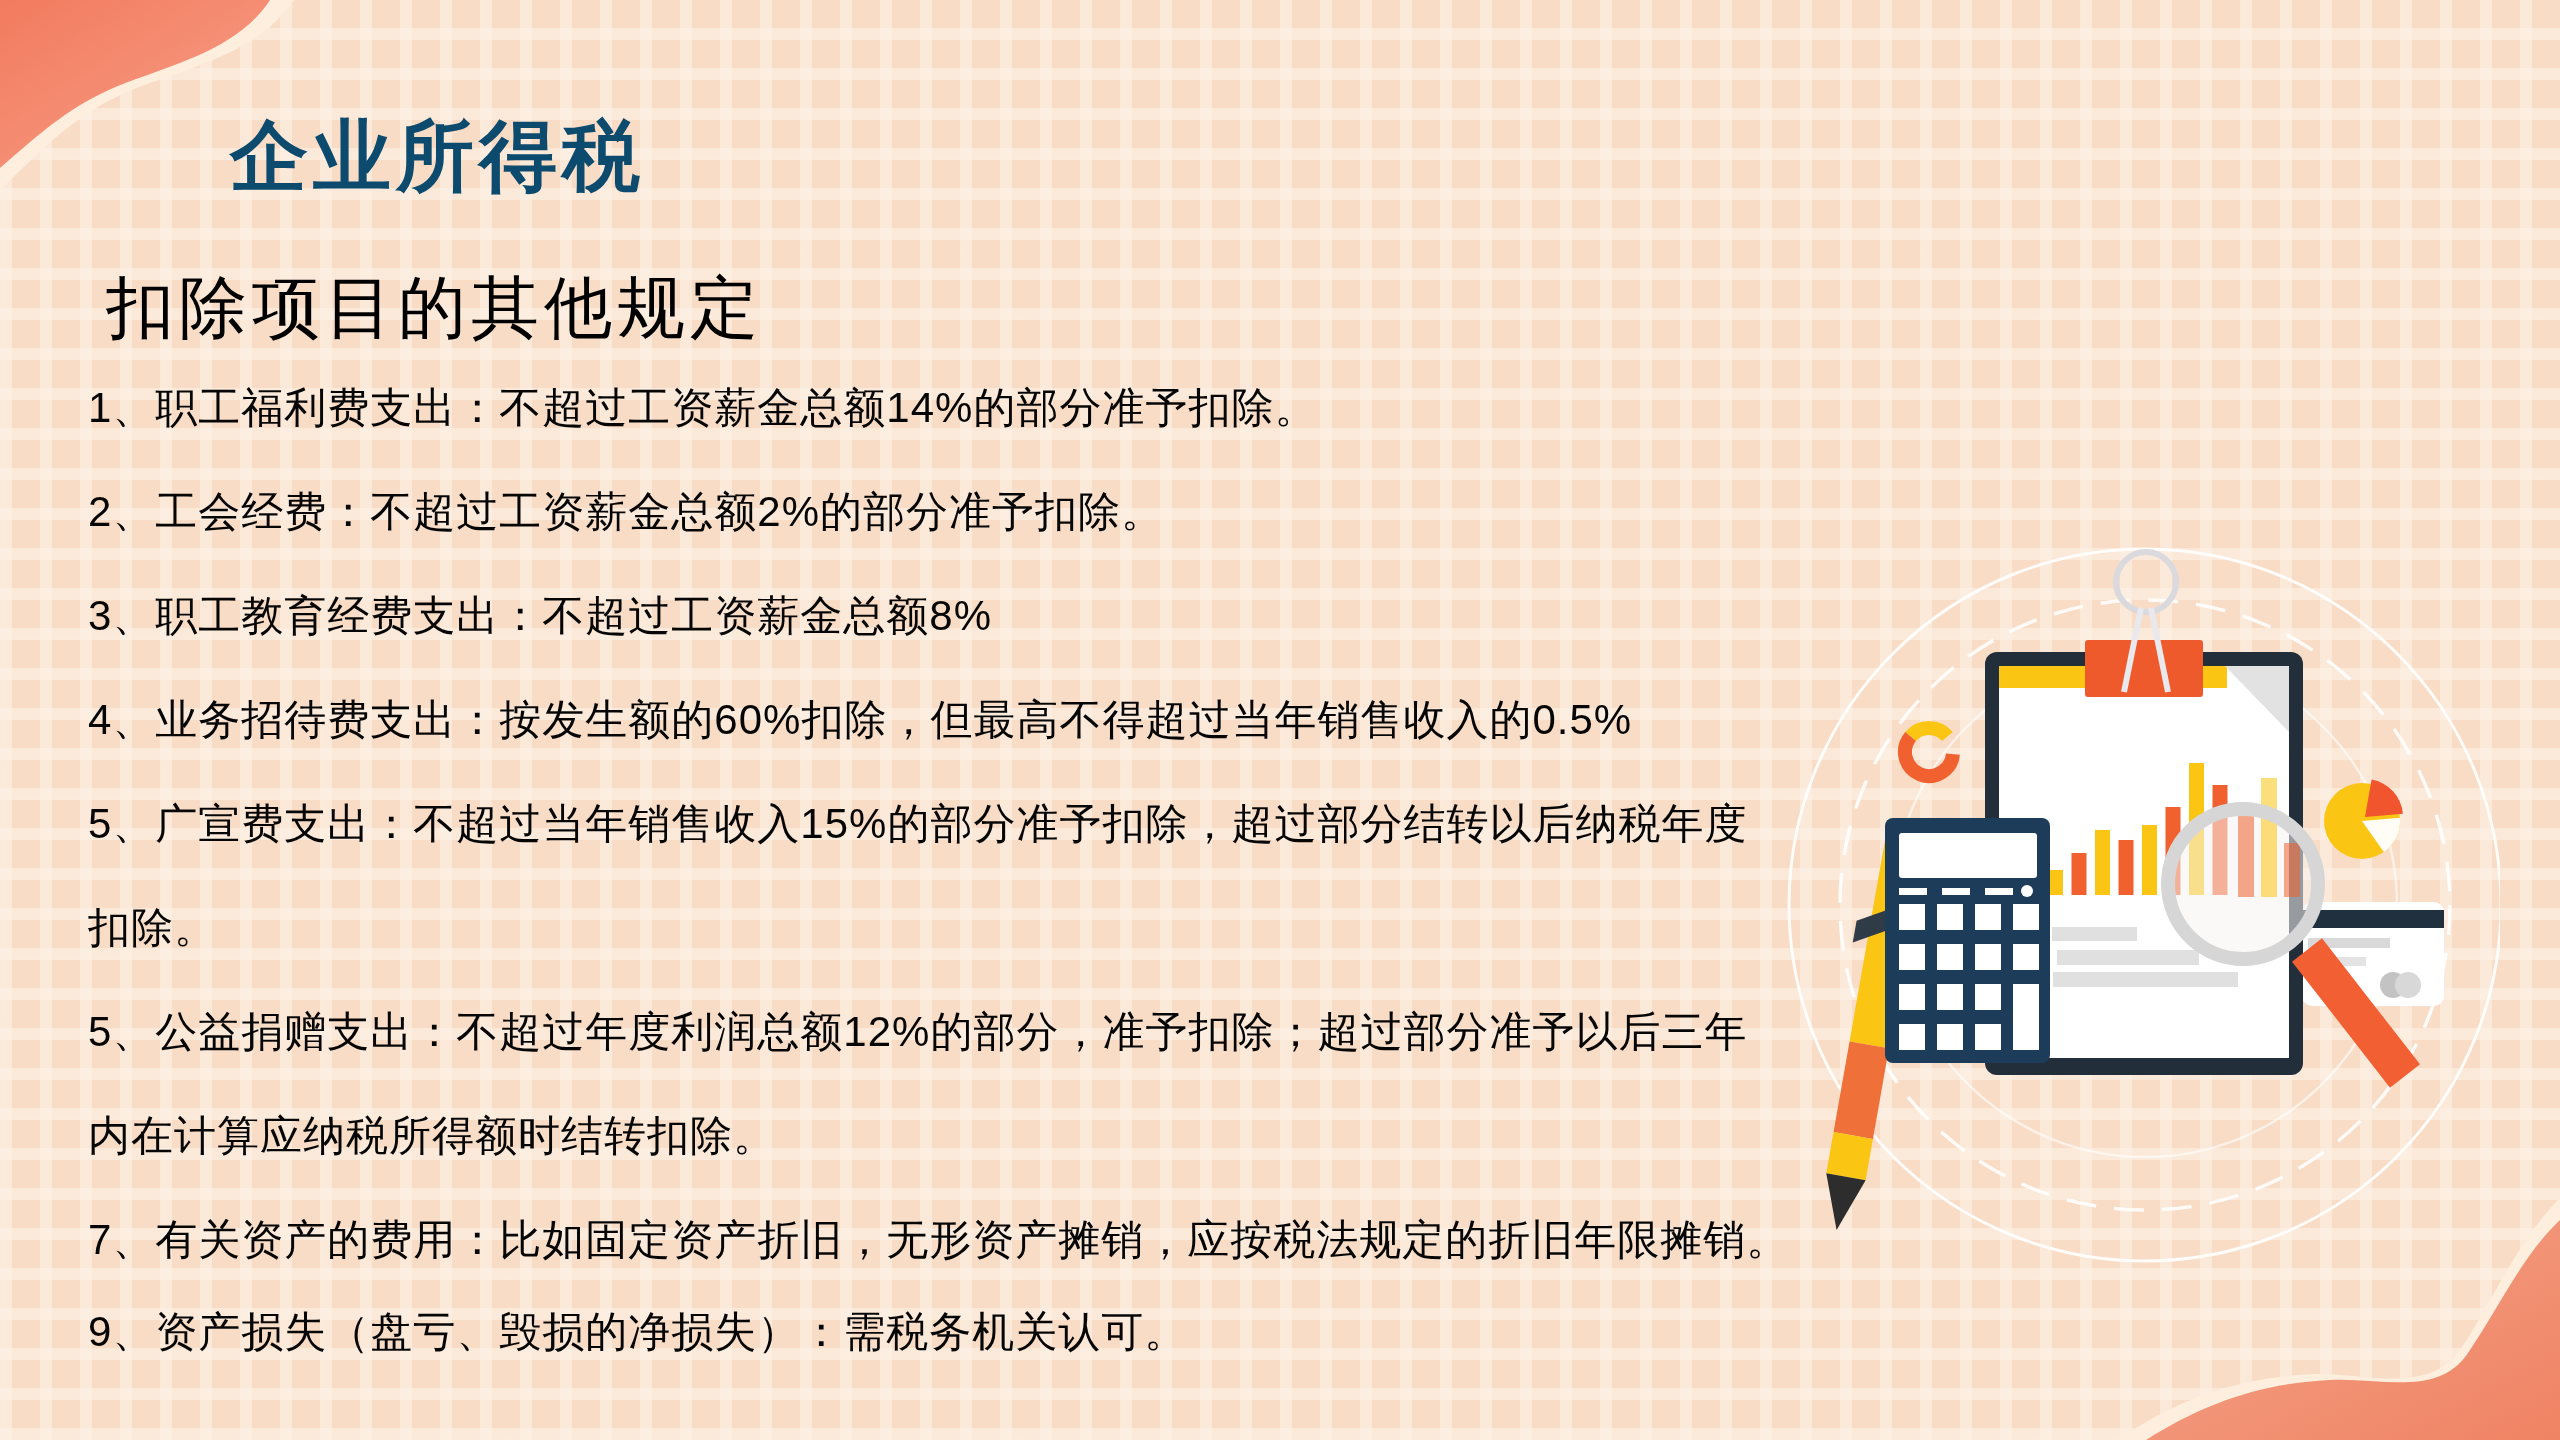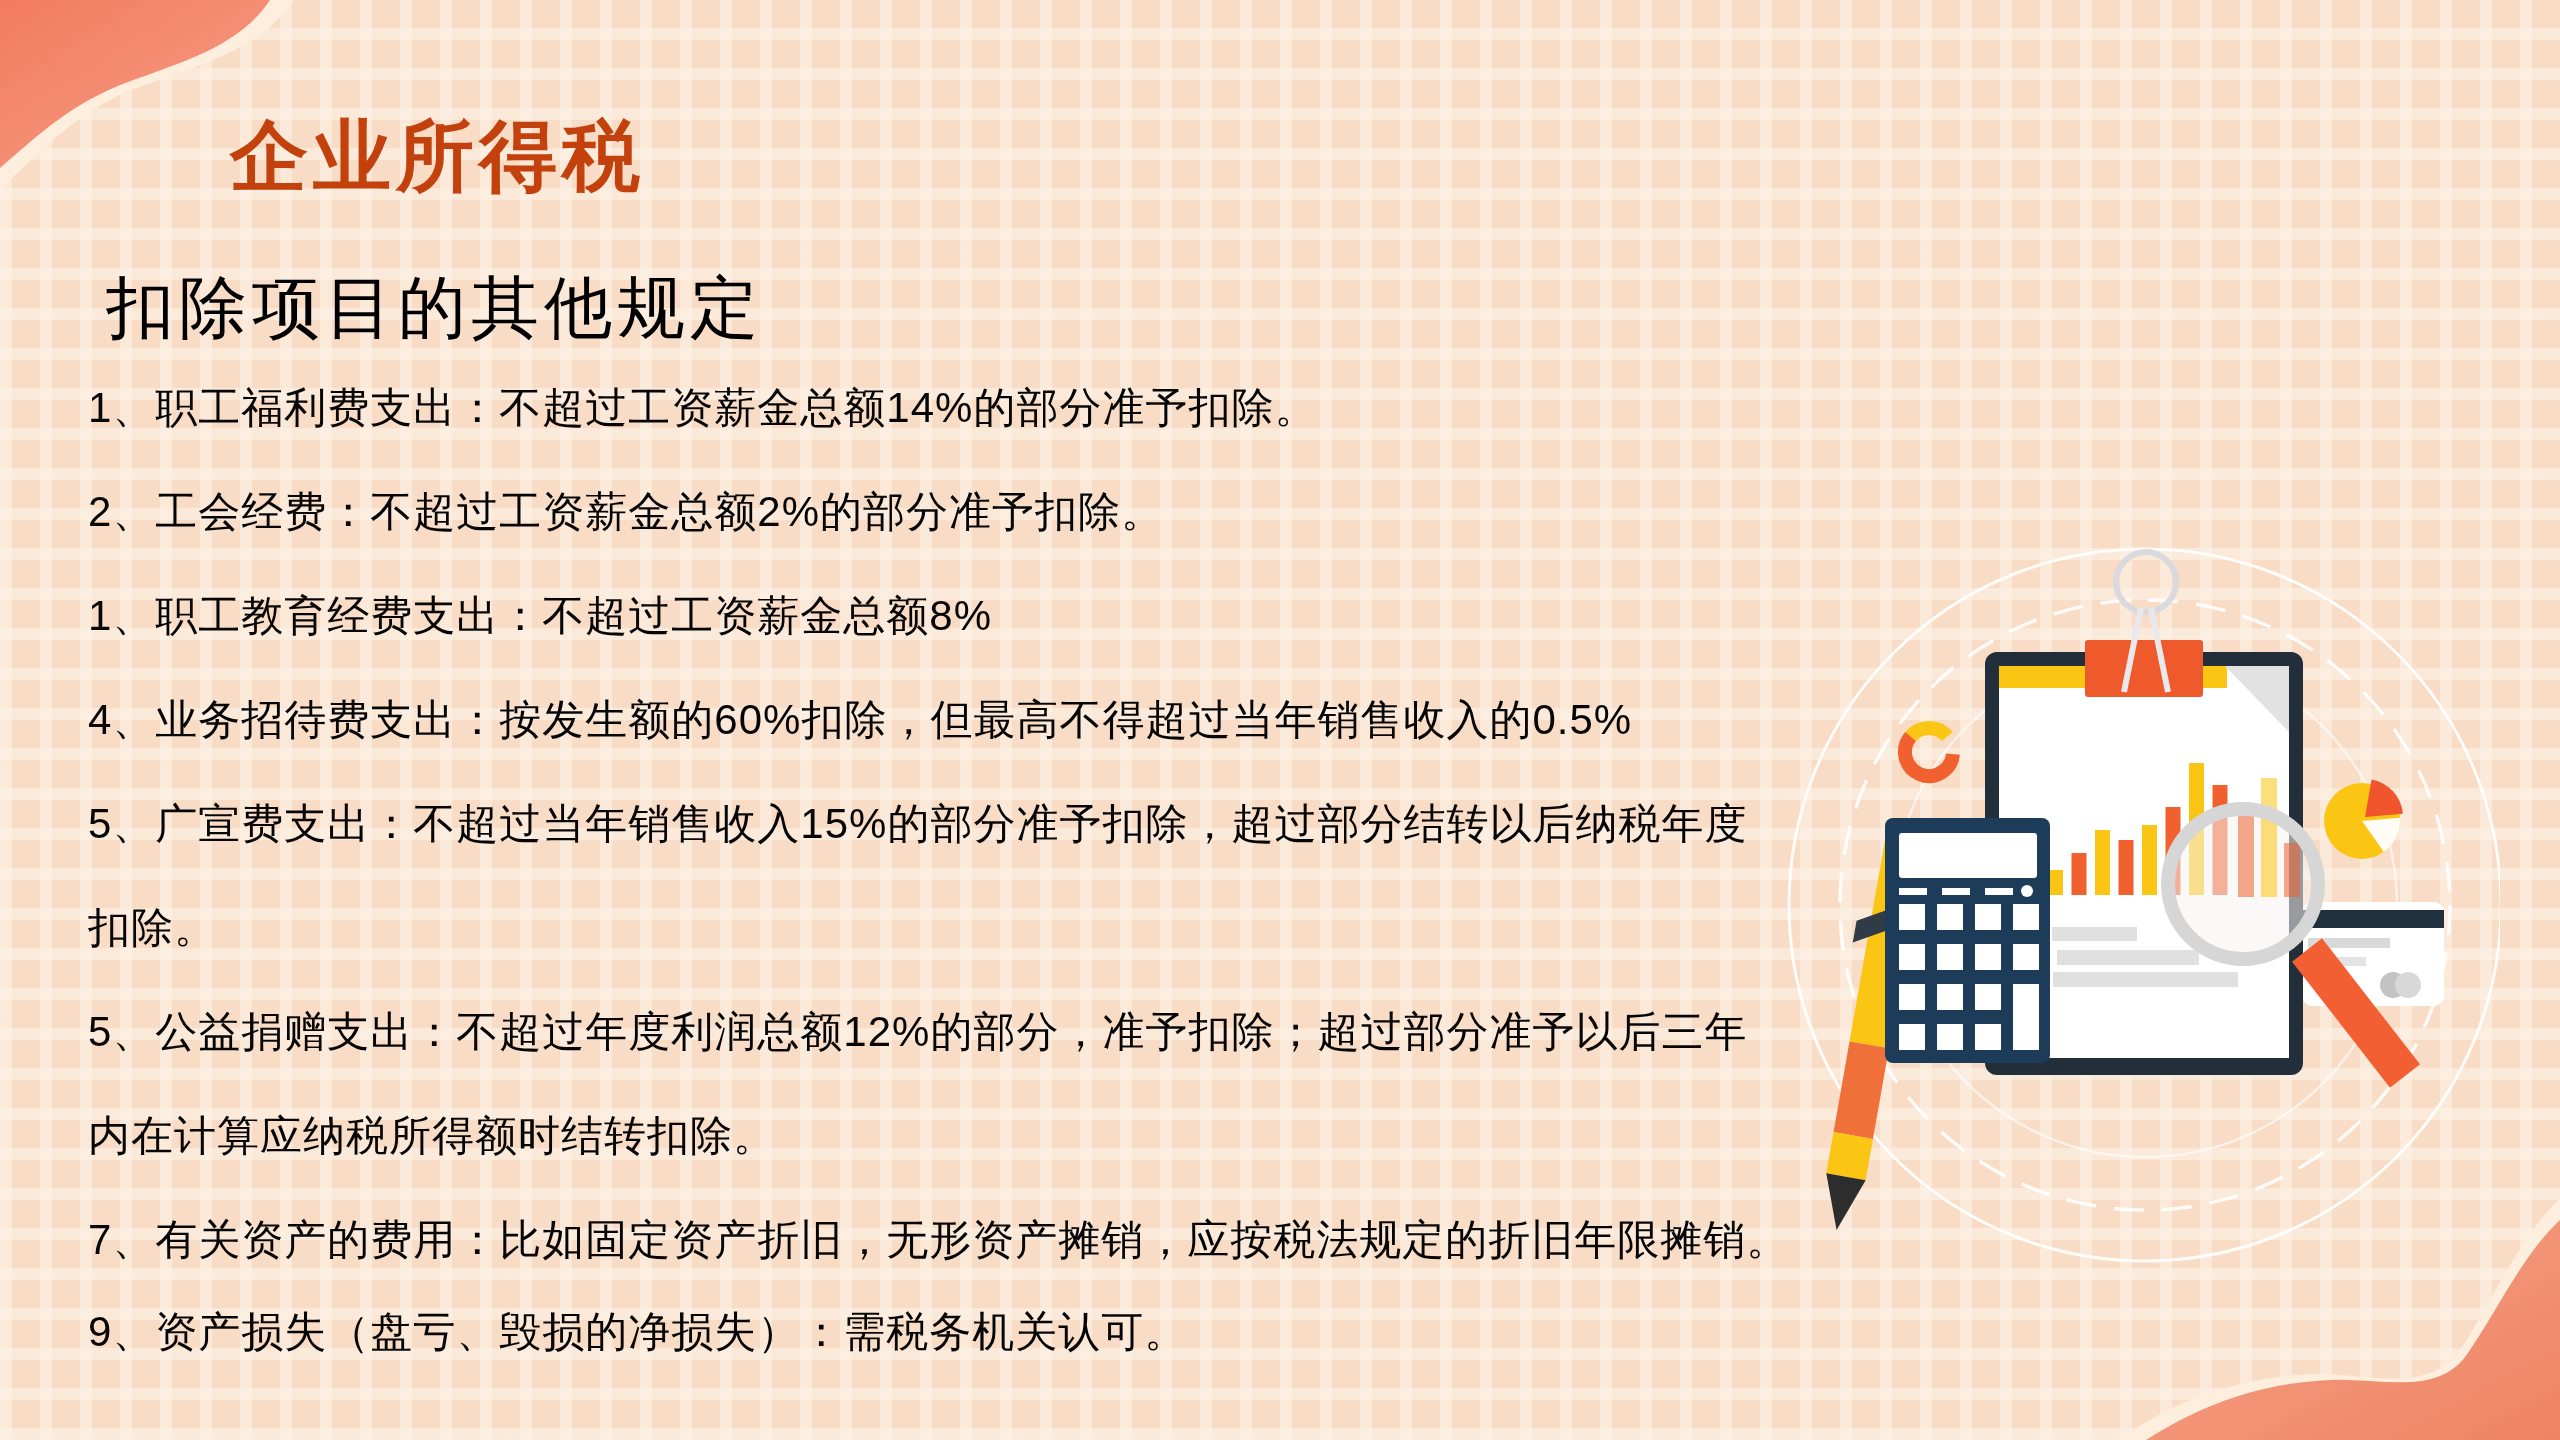--- a/index.html
+++ b/index.html
@@ -9,21 +9,21 @@
     background-color:#f8dcc6;
     background-image:
       repeating-linear-gradient(0deg,  rgba(253,243,232,.55) 0 12px, rgba(253,243,232,0) 12px 40px),
       repeating-linear-gradient(90deg, rgba(253,243,232,.55) 0 12px, rgba(253,243,232,0) 12px 40px),
       repeating-linear-gradient(0deg,  rgba(250,228,206,.45) 0 6px,  rgba(250,228,206,0) 6px 160px),
       repeating-linear-gradient(90deg, rgba(250,228,206,.45) 0 6px,  rgba(250,228,206,0) 6px 160px);
   }
   .bg-blobs{position:absolute;left:0;top:0;width:2560px;height:1440px;pointer-events:none;}
   .title{
     position:absolute;left:230px;top:62px;
-    font-size:78px;line-height:1.1;color:#c2410c;letter-spacing:5px;white-space:nowrap;
+    font-size:78px;line-height:1.1;color:#0c4a6e;letter-spacing:5px;white-space:nowrap;
   }
   .subtitle{
     position:absolute;left:106px;top:214px;
     font-size:68px;line-height:1.1;font-weight:400;color:#000;letter-spacing:5px;white-space:nowrap;
   }
   .bodyline{
     position:absolute;left:88px;font-size:42px;line-height:1.15;color:#060606;
     letter-spacing:1px;white-space:nowrap;
   }
   .l0{top:384px}.l1{top:488px}.l2{top:592px}.l3{top:696px}.l4{top:800px}
@@ -48,21 +48,21 @@
   <path d="M0,0 H270 C240,46 182,62 128,82 C72,103 42,132 0,168 Z" fill="url(#coralTL)"></path>
   <path d="M2560,1198 C2518,1240 2496,1295 2462,1347 C2430,1397 2364,1372 2314,1374 C2246,1377 2184,1394 2118,1440 H2560 Z" fill="#fdeedd"></path>
   <path d="M2560,1220 C2522,1256 2500,1306 2468,1353 C2438,1398 2378,1377 2330,1380 C2264,1383 2206,1402 2146,1440 H2560 Z" fill="url(#coralBR)"></path>
 </svg>
 
 <h1 class="title">企业所得税</h1>
 <h2 class="subtitle">扣除项目的其他规定</h2>
 
 <div class="bodyline l0">1、职工福利费支出：不超过工资薪金总额14%的部分准予扣除。</div>
 <div class="bodyline l1">2、工会经费：不超过工资薪金总额2%的部分准予扣除。</div>
-<div class="bodyline l2">1、职工教育经费支出：不超过工资薪金总额8%</div>
+<div class="bodyline l2">3、职工教育经费支出：不超过工资薪金总额8%</div>
 <div class="bodyline l3">4、业务招待费支出：按发生额的60%扣除，但最高不得超过当年销售收入的0.5%</div>
 <div class="bodyline l4">5、广宣费支出：不超过当年销售收入15%的部分准予扣除，超过部分结转以后纳税年度</div>
 <div class="bodyline l5">扣除。</div>
 <div class="bodyline l6">5、公益捐赠支出：不超过年度利润总额12%的部分，准予扣除；超过部分准予以后三年</div>
 <div class="bodyline l7">内在计算应纳税所得额时结转扣除。</div>
 <div class="bodyline l8">7、有关资产的费用：比如固定资产折旧，无形资产摊销，应按税法规定的折旧年限摊销。</div>
 <div class="bodyline l9">9、资产损失（盘亏、毁损的净损失）：需税务机关认可。</div>
 
 <svg class="illu" viewBox="0 0 720 780" aria-hidden="true">
 

